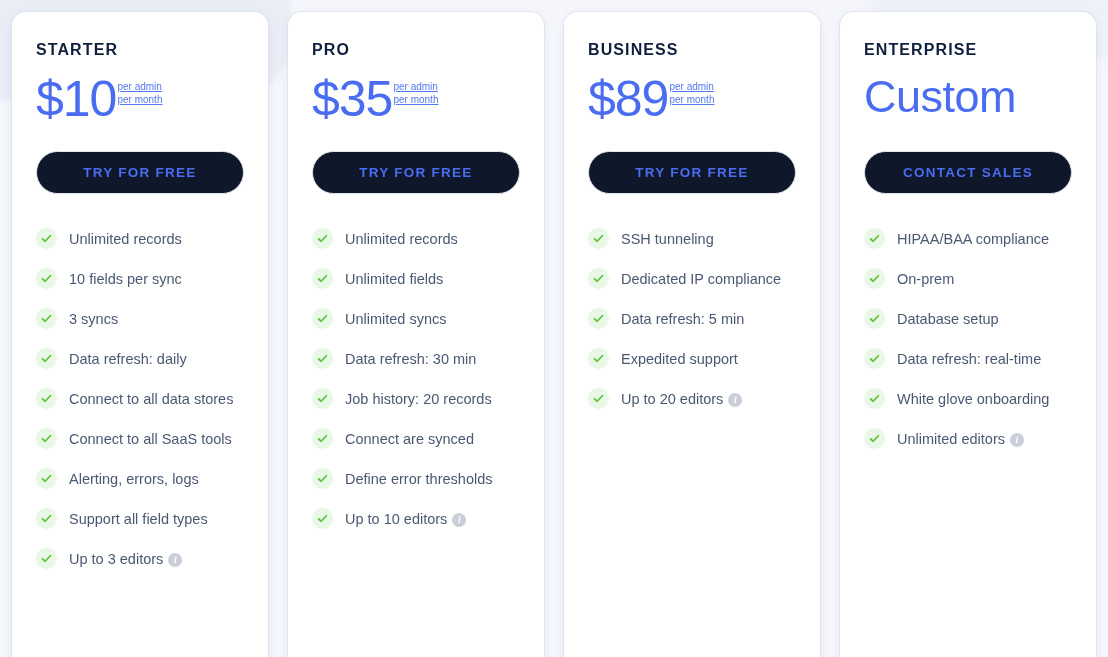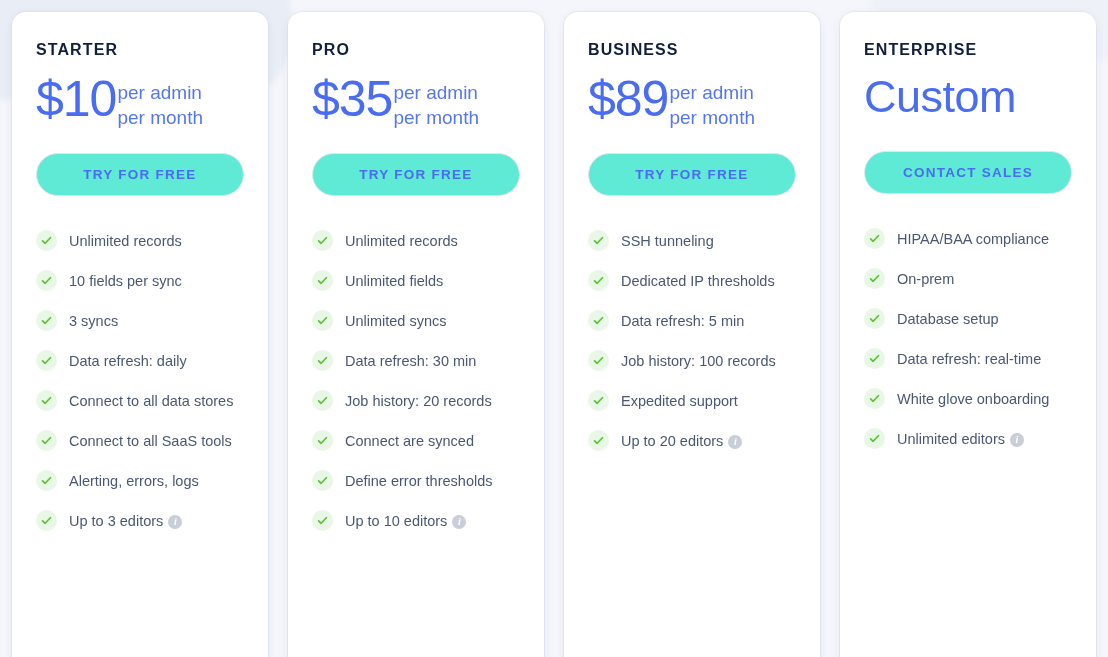--- a/index.html
+++ b/index.html
@@ -92,33 +92,34 @@
 
   .price-unit {
     display: flex;
     flex-direction: column;
     justify-content: flex-start;
     padding-top: 5px;
     margin-left: 1px;
   }
 
   .price-unit span {
-    font-size: 19px;
+    font-size: 10px;
     color: #5577ef;
     line-height: 1.34;
     white-space: nowrap;
+    text-decoration: underline;
   }
 
   .cta-button {
     display: block;
     width: 100%;
     padding: 13px 6px;
     border: 1px solid #e3e6ee;
     border-radius: 30px;
-    background: #5eead4;
+    background: #0f172a;
     color: #4a6cf0;
     font-family: "Liberation Sans", sans-serif;
     font-size: 13.5px;
     font-weight: bold;
     letter-spacing: 1.25px;
     text-align: center;
     cursor: pointer;
     margin-bottom: 33px;
   }
 
@@ -247,20 +248,28 @@
             </svg>
           </span>
           <span class="feature-text"><span>Alerting, errors, logs</span></span>
         </li>
         <li class="feature-item">
           <span class="check-icon">
             <svg width="13" height="13" viewBox="0 0 16 16" fill="none">
               <path d="M3.2 8.4 L6.3 11.4 L12.8 4.6" stroke="#5bc236" stroke-width="2.1" stroke-linecap="round" stroke-linejoin="round"></path>
             </svg>
           </span>
+          <span class="feature-text"><span>Support all field types</span></span>
+        </li>
+        <li class="feature-item">
+          <span class="check-icon">
+            <svg width="13" height="13" viewBox="0 0 16 16" fill="none">
+              <path d="M3.2 8.4 L6.3 11.4 L12.8 4.6" stroke="#5bc236" stroke-width="2.1" stroke-linecap="round" stroke-linejoin="round"></path>
+            </svg>
+          </span>
           <span class="feature-text"><span>Up to 3 editors</span><span class="info-icon">i</span></span>
         </li>
       </ul>
     </div>
     <div class="plan-card">
       <div class="plan-name">PRO</div>
       <div class="price-row">
         <div class="price-amount">$35</div>
         <div class="price-unit">
           <span>per admin</span>
@@ -353,37 +362,29 @@
             </svg>
           </span>
           <span class="feature-text"><span>SSH tunneling</span></span>
         </li>
         <li class="feature-item">
           <span class="check-icon">
             <svg width="13" height="13" viewBox="0 0 16 16" fill="none">
               <path d="M3.2 8.4 L6.3 11.4 L12.8 4.6" stroke="#5bc236" stroke-width="2.1" stroke-linecap="round" stroke-linejoin="round"></path>
             </svg>
           </span>
-          <span class="feature-text"><span>Dedicated IP thresholds</span></span>
+          <span class="feature-text"><span>Dedicated IP compliance</span></span>
         </li>
         <li class="feature-item">
           <span class="check-icon">
             <svg width="13" height="13" viewBox="0 0 16 16" fill="none">
               <path d="M3.2 8.4 L6.3 11.4 L12.8 4.6" stroke="#5bc236" stroke-width="2.1" stroke-linecap="round" stroke-linejoin="round"></path>
             </svg>
           </span>
           <span class="feature-text"><span>Data refresh: 5 min</span></span>
-        </li>
-        <li class="feature-item">
-          <span class="check-icon">
-            <svg width="13" height="13" viewBox="0 0 16 16" fill="none">
-              <path d="M3.2 8.4 L6.3 11.4 L12.8 4.6" stroke="#5bc236" stroke-width="2.1" stroke-linecap="round" stroke-linejoin="round"></path>
-            </svg>
-          </span>
-          <span class="feature-text"><span>Job history: 100 records</span></span>
         </li>
         <li class="feature-item">
           <span class="check-icon">
             <svg width="13" height="13" viewBox="0 0 16 16" fill="none">
               <path d="M3.2 8.4 L6.3 11.4 L12.8 4.6" stroke="#5bc236" stroke-width="2.1" stroke-linecap="round" stroke-linejoin="round"></path>
             </svg>
           </span>
           <span class="feature-text"><span>Expedited support</span></span>
         </li>
         <li class="feature-item">

